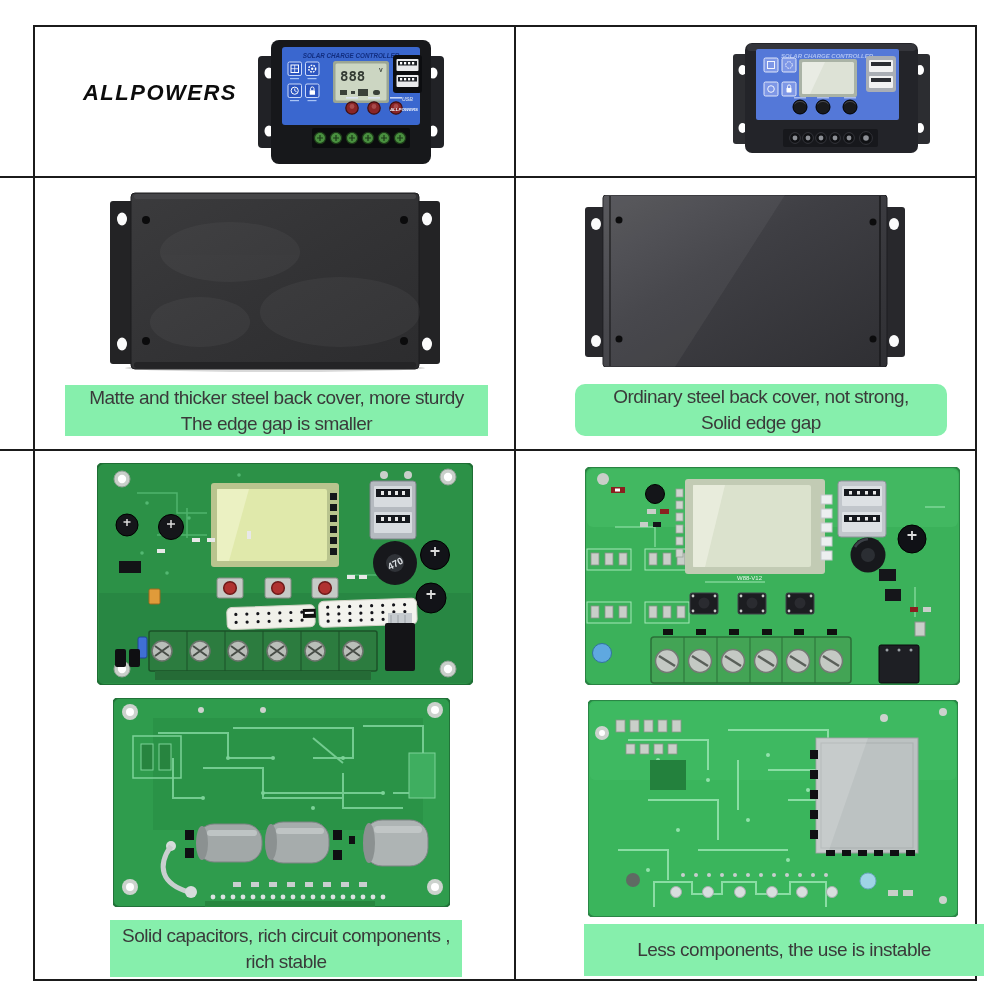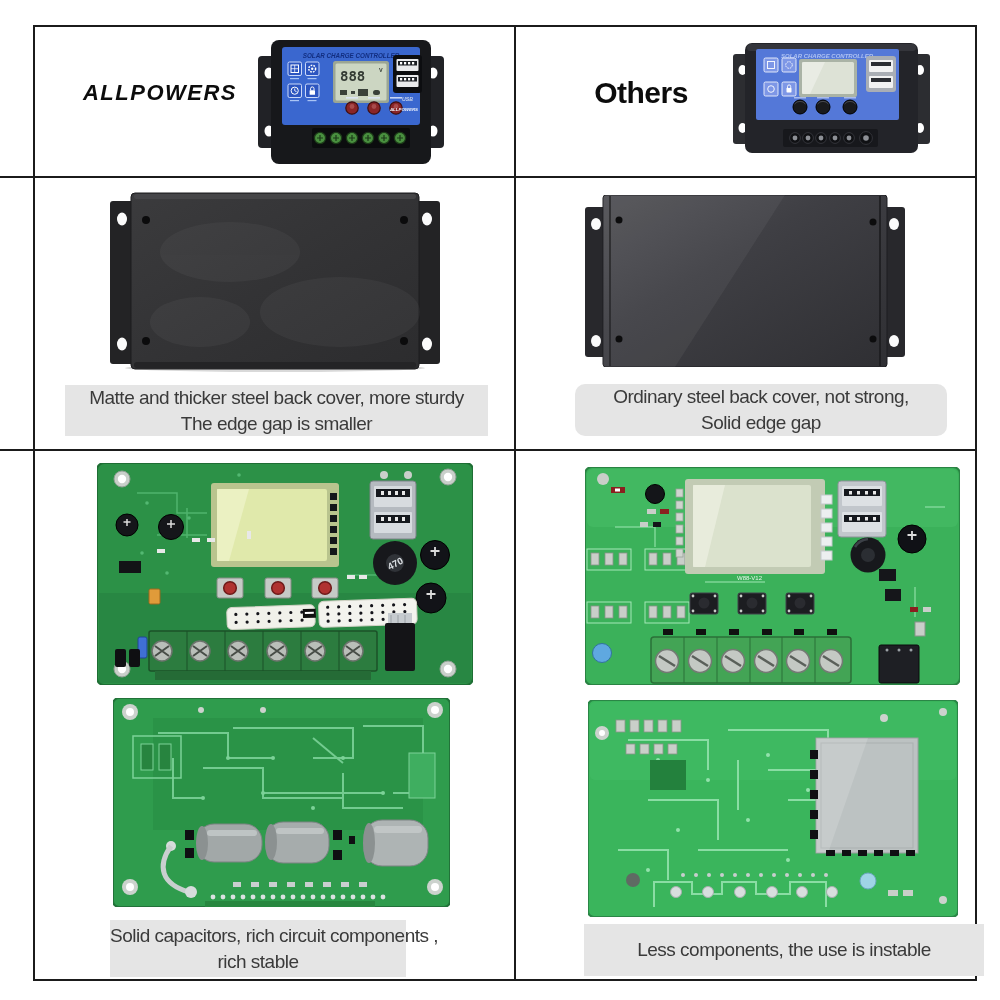--- a/index.html
+++ b/index.html
@@ -10,28 +10,28 @@
          border:2px solid #1b1b1b;box-sizing:border-box;}
   .vline{position:absolute;left:514px;top:25px;width:2px;height:956px;background:#1b1b1b;}
   .hline{position:absolute;left:0;width:977px;height:2px;background:#1b1b1b;}
   .h1{top:176px;} .h2{top:449px;}
   
   .brand{position:absolute;left:55px;top:80px;width:210px;text-align:center;
          font-size:22px;font-weight:700;font-style:italic;letter-spacing:1.5px;color:#0c0c0c;}
   .others{position:absolute;left:576px;top:76px;width:130px;text-align:center;
           font-size:30px;font-weight:700;letter-spacing:-0.5px;color:#0c0c0c;}
   
-  .caption{position:absolute;background:#e5e5e5;color:#3a3a3a;font-size:19px;
+  .caption{position:absolute;background:#86efac;color:#3a3a3a;font-size:19px;
            letter-spacing:-0.5px;line-height:26px;text-align:center;
            display:flex;flex-direction:column;justify-content:center;}
   .caption div{white-space:nowrap;}
   .caption div:empty{display:none;}
   .cap-ml{left:65px;top:385px;width:423px;height:51px;}
   .cap-mr{left:575px;top:384px;width:372px;height:52px;border-radius:10px;}
-  .cap-bl{left:110px;top:920px;width:296px;height:57px;}
+  .cap-bl{left:110px;top:920px;width:352px;height:57px;}
   .cap-br{left:584px;top:924px;width:400px;height:52px;}
   
   .ph{position:absolute;}
   .allp{left:256px;top:40px;width:190px;height:125px;}
   .othc{left:733px;top:43px;width:197px;height:112px;}
   .bcl{left:110px;top:192px;width:330px;height:180px;}
   .bcr{left:585px;top:195px;width:320px;height:172px;}
   .pfl{left:97px;top:463px;width:376px;height:222px;}
   .pfr{left:585px;top:467px;width:375px;height:218px;}
   .pbl{left:113px;top:698px;width:337px;height:209px;}
@@ -41,21 +41,20 @@
 <body>
 
 <div class="canvas">
 
   <div class="hline h1"></div>
   <div class="hline h2"></div>
   <div class="vline"></div>
   <div class="outer"></div>
 
   <div class="brand">ALLPOWERS</div>
-  <div class="others">Others</div>
 
   <svg class="ph allp" viewBox="0 0 190 125">
     <g>
       <rect x="2" y="16" width="26" height="92" rx="4" fill="#212226"></rect>
       <rect x="162" y="16" width="26" height="92" rx="4" fill="#212226"></rect>
       <ellipse cx="13" cy="33" rx="4.5" ry="5.5" fill="#ffffff"></ellipse>
       <ellipse cx="13" cy="91" rx="4.5" ry="5.5" fill="#ffffff"></ellipse>
       <ellipse cx="177" cy="33" rx="4.5" ry="5.5" fill="#ffffff"></ellipse>
       <ellipse cx="177" cy="91" rx="4.5" ry="5.5" fill="#ffffff"></ellipse>
     </g>

